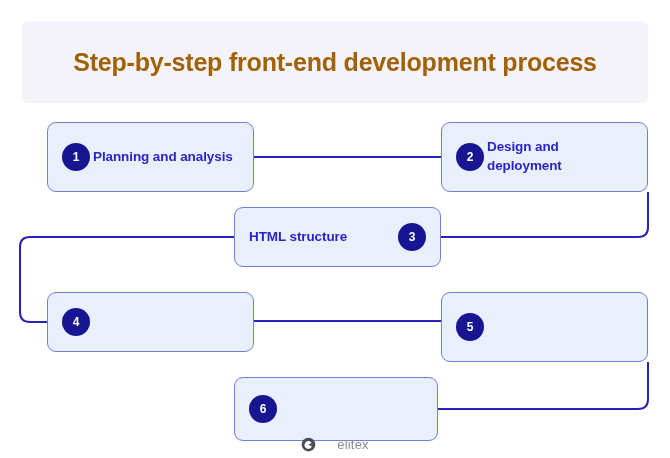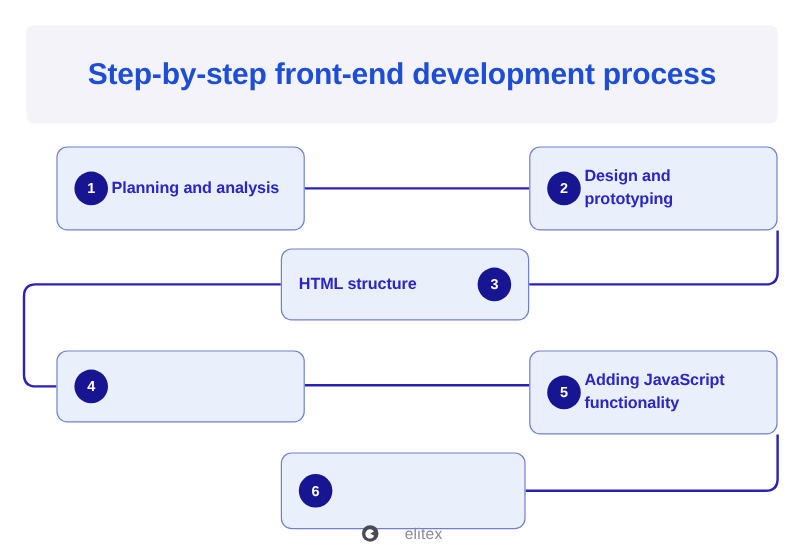--- a/index.html
+++ b/index.html
@@ -35,21 +35,21 @@
   .header-title {
     position: absolute;
     left: 22px;
     top: 21px;
     width: 626px;
     height: 82px;
     display: flex;
     align-items: center;
     justify-content: center;
     text-align: center;
-    color: #1d4ed8;
+    color: #a16207;
     font-size: 25px;
     font-weight: bold;
     line-height: 1.22;
     letter-spacing: -0.2px;
     padding: 0 40px;
     box-sizing: border-box;
   }
 
   
   #connectors {
@@ -163,35 +163,34 @@
     <path d="M 648 362 L 648 399 Q 648 409 638 409 L 438 409"></path>
   </svg>
 
   <div class="step-box badge-left" id="box-1">
     <div class="badge">1</div>
     <div class="step-label">Planning and analysis</div>
   </div>
 
   <div class="step-box badge-left" id="box-2">
     <div class="badge">2</div>
-    <div class="step-label">Design and prototyping</div>
+    <div class="step-label">Design and deployment</div>
   </div>
 
   <div class="step-box badge-right" id="box-3">
     <div class="step-label">HTML structure</div>
     <div class="badge">3</div>
   </div>
 
   <div class="step-box badge-left" id="box-4">
     <div class="badge">4</div>
   </div>
 
   <div class="step-box badge-left" id="box-5">
     <div class="badge">5</div>
-    <div class="step-label">Adding JavaScript functionality</div>
   </div>
 
   <div class="step-box badge-right spaced" id="box-6">
     <div class="badge">6</div>
   </div>
 
   <div class="logo">
     <svg class="logo-mark" viewBox="0 0 24 24">
       <circle cx="12" cy="12" r="11" fill="#4a4a55"></circle>
       <path d="M17 9.5 A6.2 6.2 0 1 0 17.4 15.2 L12 12 Z" fill="#ffffff"></path>

